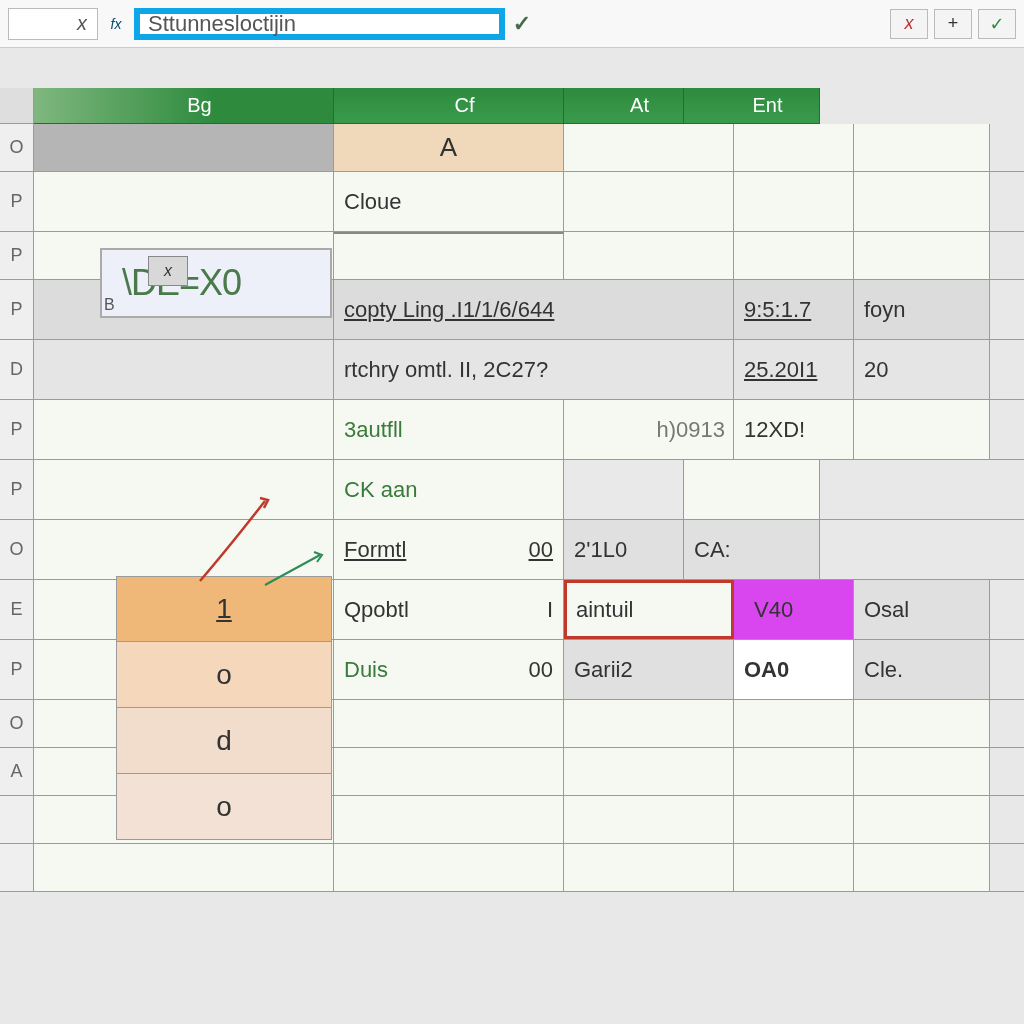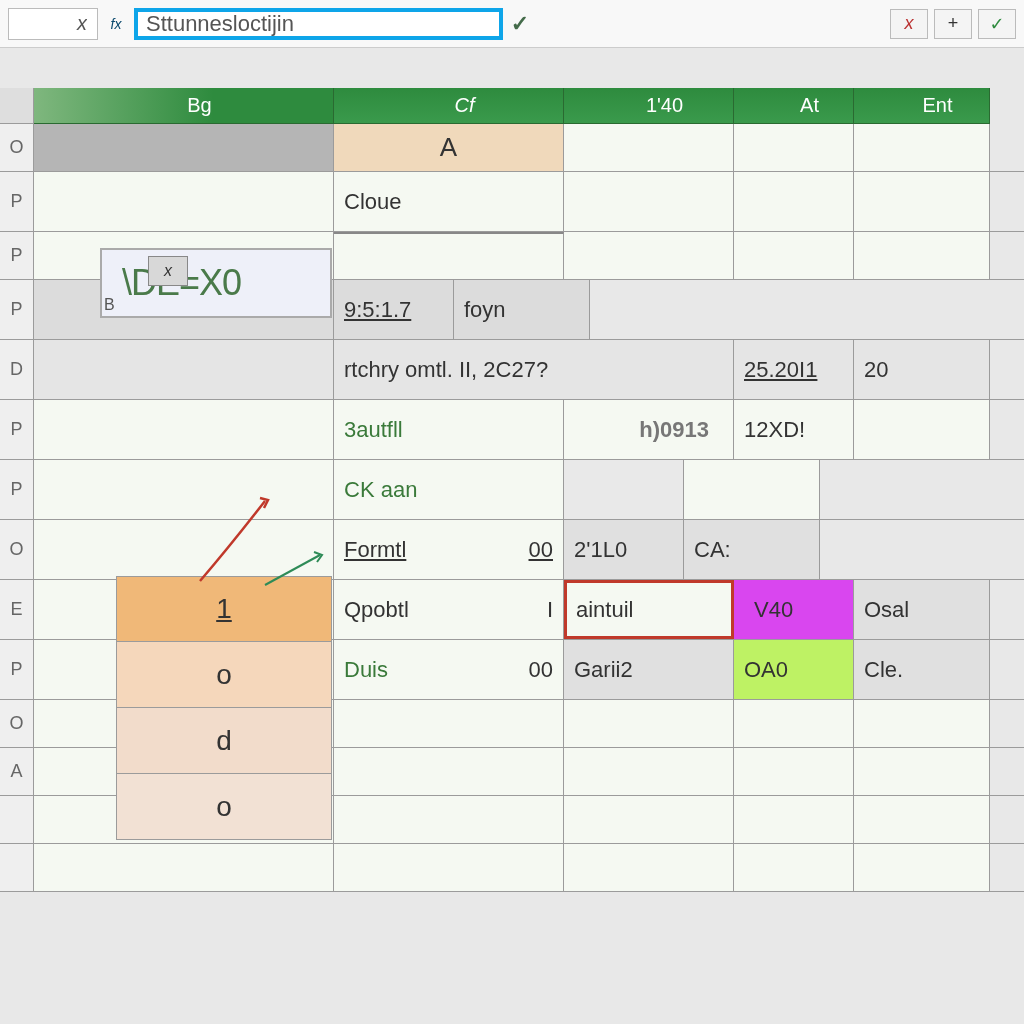--- a/index.html
+++ b/index.html
@@ -40,21 +40,21 @@
   align-items: center;
   justify-content: center;
   font-style: italic;
   color: #0c4a6e;
   font-size: 14px;
 }
 .formula-input {
   flex: 1;
   height: 32px;
   background: #fff;
-  border: 4px solid #0ea5e9;
+  border: 6px solid #0ea5e9;
   padding: 0 8px;
   font-size: 22px;
   color: #555;
   display: flex;
   align-items: center;
   max-width: 420px;
 }
 .formula-controls {
   display: flex;
   gap: 6px;
@@ -98,21 +98,21 @@
   border-right: 1px solid #2a6a31;
   border-bottom: 1px solid #2a6a31;
   display: flex;
   align-items: center;
   justify-content: center;
   font-size: 20px;
   height: 36px;
   padding-left: 32px;
 }
 .colA { width: 300px; background: linear-gradient(90deg,#7fb77e,#2e8b3e 60%);}
-.colB { width: 230px; font-style: italic; }
+.colB { width: 230px; }
 .colC { width: 170px; }
 .colD { width: 120px; }
 .colE { width: 136px; }
 
 .rows { }
 .row {
   display: flex;
   height: 60px;
   border-bottom: 1px solid #9b9b9b;
 }
@@ -237,21 +237,21 @@
 
 .selected-cell {
   border: 2px solid #c0392b !important;
   outline: 1px solid #c0392b;
   outline-offset: -3px;
 }
 
 .underline { text-decoration: underline; }
 .green-text { color: #3a7a3a; }
 .muted { color: #777; }
-.num-right { justify-content: flex-end; padding-right: 24px; font-weight: bold; }
+.num-right { justify-content: flex-end; padding-right: 8px; }
 </style>
 </head>
 <body>
 
 <div class="formula-bar">
   <input class="name-box" value="x" style="">
   <span class="fx-icon">fx</span>
   <div class="formula-input">Sttunnesloctijin</div>
   <span class="check-dark">✓</span>
   <div style="flex:1"></div>
@@ -263,21 +263,20 @@
 </div>
 
 <div class="topspacer"></div>
 
 <div class="sheet">
 
   <div class="col-headers">
     <div class="corner"></div>
     <div class="colhdr colA">Bg</div>
     <div class="colhdr colB">Cf</div>
-    <div class="colhdr colC">1'40</div>
     <div class="colhdr colD">At</div>
     <div class="colhdr colE">Ent</div>
   </div>
 
   <div class="name-badge">
     <div class="name-badge-mini">x</div>
     <span class="name-badge-b">B</span>
     <span class="name-badge-text">\DE=X0</span>
   </div>
 
@@ -322,20 +321,21 @@
       <div class="cell cA"></div>
       <div class="cell cB" style="border-top:2px solid #888;"></div>
       <div class="cell cC"></div>
       <div class="cell cD"></div>
       <div class="cell cE"></div>
     </div>
 
     <div class="row gray-row">
       <div class="rowhdr">P</div>
       <div class="cell cA"></div>
+      <div class="cell cB underline" style="flex:0 0 400px;width:400px;">copty Ling .I1/1/6/644</div>
       <div class="cell cD underline">9:5:1.7</div>
       <div class="cell cE">foyn</div>
     </div>
 
     <div class="row ltgray-row">
       <div class="rowhdr">D</div>
       <div class="cell cA"></div>
       <div class="cell cB" style="flex:0 0 400px;width:400px;">rtchry omtl. II, 2C27?</div>
       <div class="cell cD underline">25.20I1</div>
       <div class="cell cE">20</div>
@@ -384,21 +384,21 @@
     </div>
 
     <div class="row">
       <div class="rowhdr">P</div>
       <div class="cell cA"></div>
       <div class="cell cB green-text">
         <span>Duis</span>
         <span style="margin-left:auto;color:#333;">00</span>
       </div>
       <div class="cell cC" style="background:#e0e0e0;">Garii2</div>
-      <div class="cell cD" style="background:#bef264;">OA0</div>
+      <div class="cell cD" style="background:#ffffff;font-weight:bold;">OA0</div>
       <div class="cell cE" style="background:#e0e0e0;">Cle.</div>
     </div>
 
     <div class="row short">
       <div class="rowhdr">O</div>
       <div class="cell cA"></div>
       <div class="cell cB"></div>
       <div class="cell cC"></div>
       <div class="cell cD"></div>
       <div class="cell cE"></div>

